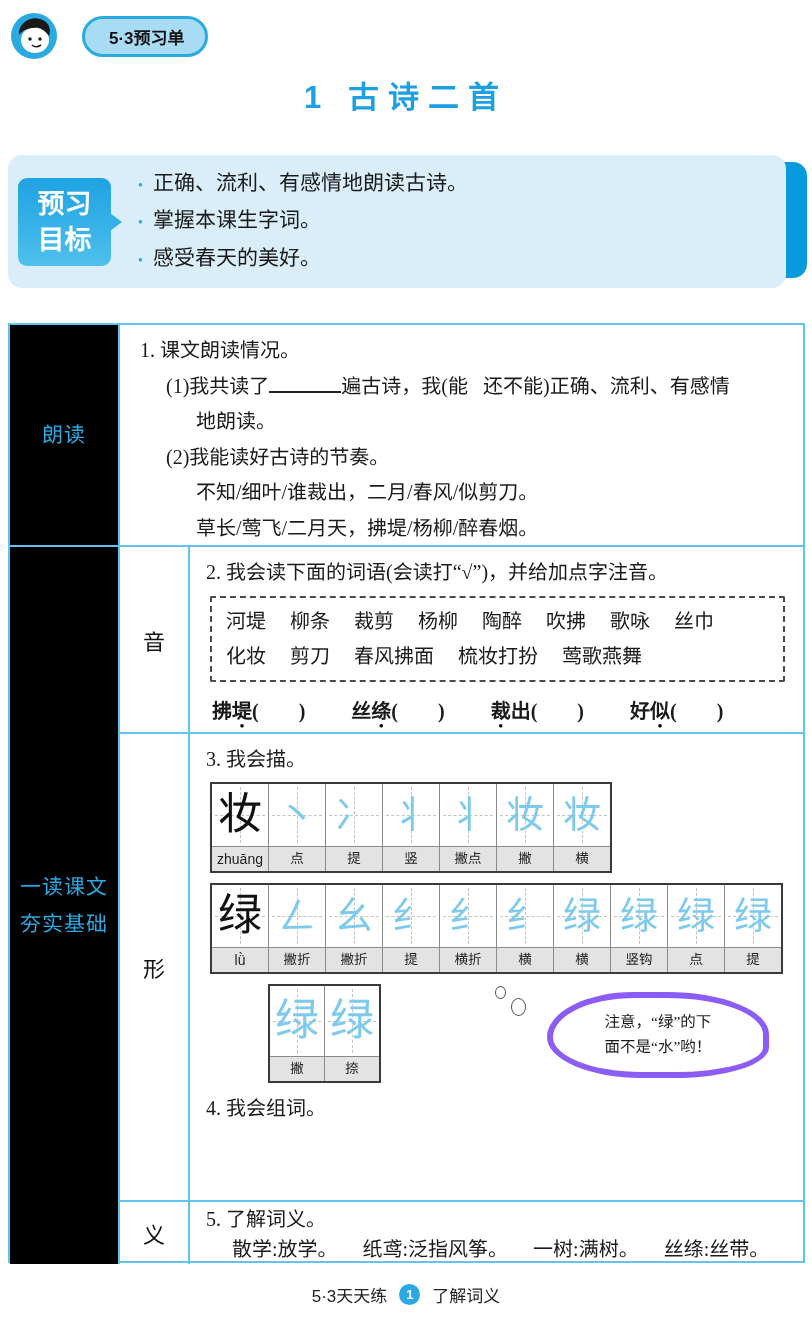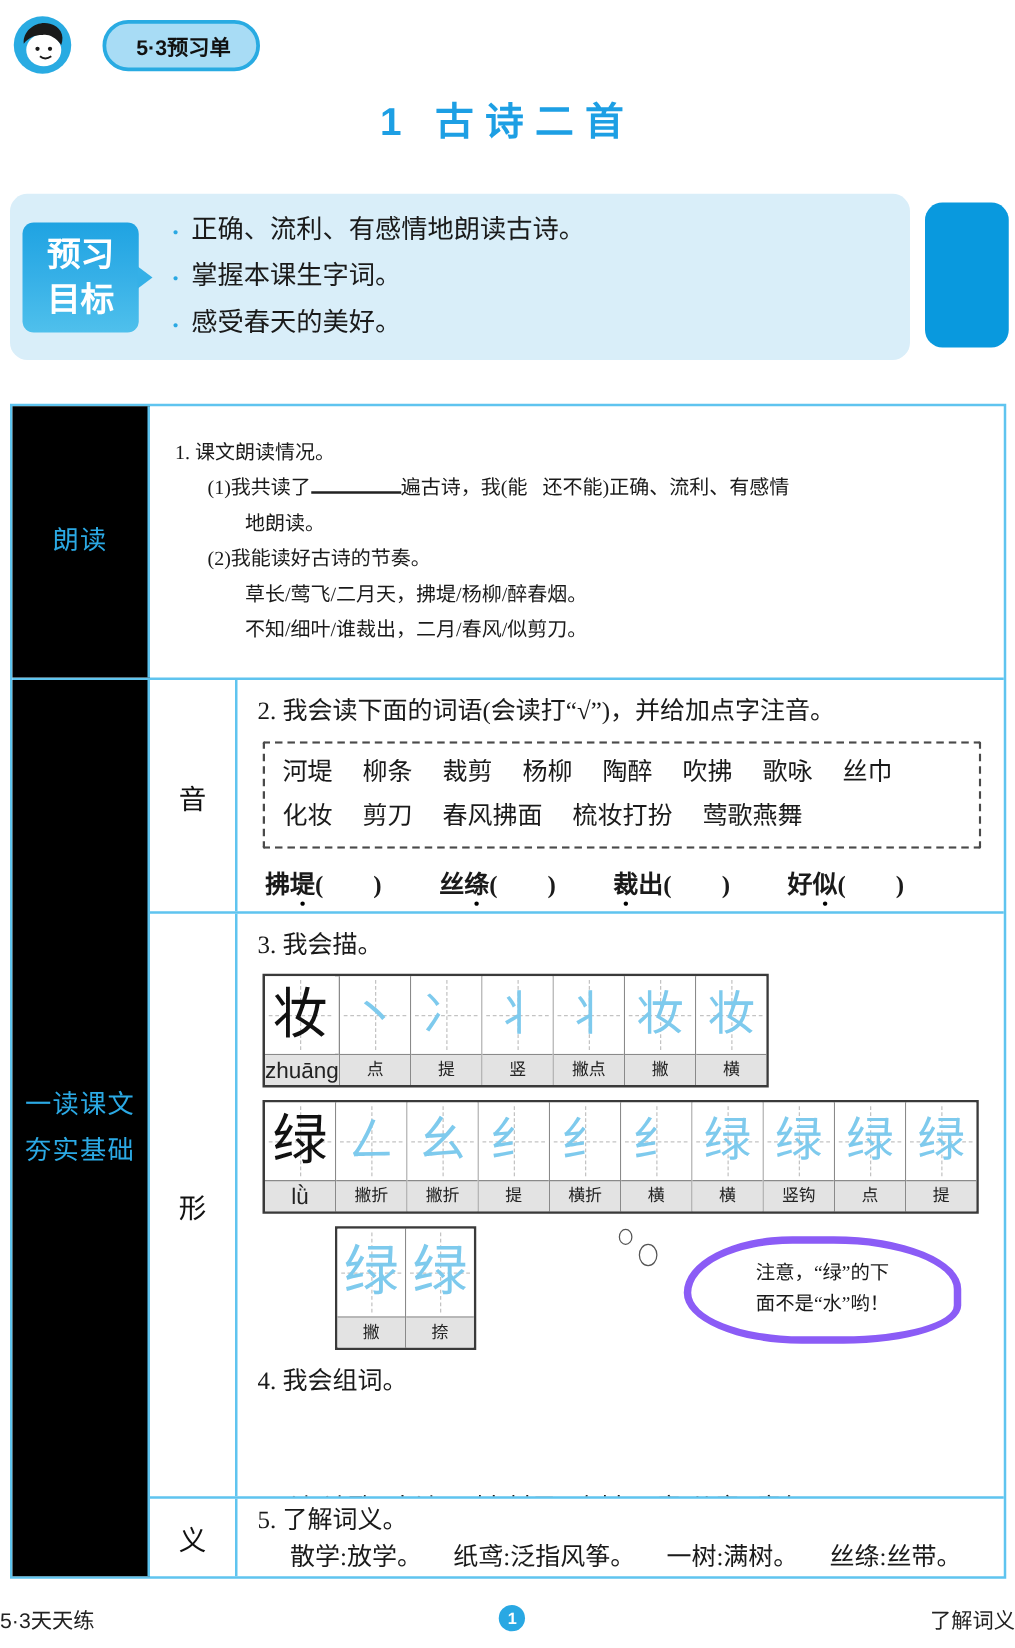--- a/index.html
+++ b/index.html
@@ -15,42 +15,42 @@
           font-weight:bold; font-size:17px; color:#111; }
 
   
   .title { position:absolute; top:72px; left:0; width:100%; text-align:center;
            font-family:"Liberation Sans",sans-serif; font-weight:bold; font-size:31px;
            letter-spacing:9px; color:#1d9fe4; }
 
   
   .goals-bar { position:absolute; top:162px; left:740px; width:67px; height:116px;
                background:#0999de; border-radius:14px; }
-  .goals { position:absolute; top:155px; left:8px; width:720px; height:133px;
+  .goals { position:absolute; top:155px; left:8px; width:778px; height:133px;
            background:#d9eef9; border-radius:14px; }
   .goals-tag { position:absolute; left:10px; top:23px; width:93px; height:88px;
                background:linear-gradient(180deg,#1fa3e2 0%,#36b0e7 50%,#4fc0ec 100%);
                border-radius:9px; display:flex; flex-direction:column; align-items:center; justify-content:center;
                font-family:"Liberation Sans",sans-serif; font-weight:bold; font-size:27px; color:#fff; line-height:1.35; }
   .goals-tag::after { content:""; position:absolute; right:-11px; top:50%; margin-top:-9px;
                border-top:9px solid transparent; border-bottom:9px solid transparent; border-left:12px solid #35b0e7; }
   .goals-list { position:absolute; left:130px; top:10px; list-style:none; }
   .goals-list li { font-size:21px; line-height:1.78; display:flex; align-items:baseline; }
   .goals-list .bullet { color:#29a8e3; font-size:14px; margin-right:10px; }
 
   
   .sheet { position:absolute; top:323px; left:8px; width:797px; height:940px;
            border:2px solid #5fc4ef; display:flex; flex-direction:column; }
   .trow { display:flex; }
   .row-langdu { height:222px; border-bottom:2px solid #5fc4ef; }
   .row-main { flex:1; }
   .cell-a { width:110px; border-right:2px solid #5fc4ef; background:#000000;
             display:flex; flex-direction:column; align-items:center; justify-content:center;
             font-family:"Liberation Sans",sans-serif; color:#2ba9e4; font-size:21px; letter-spacing:1px; line-height:1.75; }
-  .cell-content { flex:1; padding:24px 8px 0 20px; font-size:16px; line-height:1.78; }
+  .cell-content { flex:1; padding:8px 8px 0 20px; font-size:20px; line-height:1.78; }
   .subrows { flex:1; display:flex; flex-direction:column; }
   .subrow { display:flex; }
   .subrow-yin { height:187px; border-bottom:2px solid #5fc4ef; }
   .subrow-xing { height:468px; border-bottom:2px solid #5fc4ef; }
   .subrow-yi { flex:1; }
   .cell-b { width:70px; border-right:2px solid #5fc4ef; display:flex; align-items:center;
             justify-content:center; font-size:22px; color:#111; }
   .sub-content { flex:1; padding:8px 8px 0 16px; font-size:20px; line-height:1.7; overflow:hidden; }
 
   .ind1 { padding-left:26px; white-space:pre; }
@@ -70,38 +70,38 @@
   .sgrid { display:inline-flex; border:2px solid #3a3a3a; background:#fff; }
   .gcol { display:flex; flex-direction:column; border-right:1px solid #8a8a8a; }
   .gcol:last-child { border-right:none; }
   .gcell { width:56px; height:62px; position:relative; display:flex; align-items:center; justify-content:center; background:#fff; }
   .gcell::before { content:""; position:absolute; left:3px; right:3px; top:50%; border-top:1px dashed #c3c3c3; }
   .gcell::after  { content:""; position:absolute; top:3px; bottom:3px; left:50%; border-left:1px dashed #c3c3c3; }
   .gcell .hz { font-size:44px; color:#111; z-index:1; }
   .gcell .stroke { font-size:38px; color:#7ecaed; z-index:1; }
   .glab { height:25px; background:#e3e3e3; border-top:1px solid #8a8a8a; text-align:center;
           font-size:13.5px; line-height:24px; color:#222; }
-  .glab.pinyin { font-size:18px; font-family:"Liberation Sans",sans-serif;text-align:center; }
+  .glab.pinyin { font-size:14px; font-family:"Liberation Sans",sans-serif;text-align:center; }
   .sgrid.small .gcell { width:54px; height:70px; }
   .sgrid.small .gcell .stroke { font-size:44px; }
   .grid-wrap { margin:6px 0 10px 4px; }
 
   
   .desc-row { display:flex; align-items:flex-start; margin:4px 26px 8px 62px; }
   .bubble-wrap { margin-left:auto; position:relative; margin-top:8px; }
   .tdot1 { position:absolute; left:-52px; top:-6px; width:11px; height:13px; border:1.5px solid #555; border-radius:50%; background:#fff; }
   .tdot2 { position:absolute; left:-36px; top:6px; width:15px; height:18px; border:1.5px solid #555; border-radius:50%; background:#fff; }
   .bubble { width:222px; border:6px solid #8b5cf6; background:#fff; padding:12px 18px;
             border-radius:46% 54% 50% 50% / 62% 58% 42% 56%;
             font-size:15.5px; line-height:1.6; text-align:center; }
 
   .zuci p, .defs { white-space:pre; }
 
   
-  .footer { position:absolute; top:1282px; left:0; width:100%; display:flex; justify-content:space-between;
+  .footer { position:absolute; top:1282px; left:0; width:100%; display:flex; justify-content:center;
             align-items:center; gap:12px; font-family:"Liberation Sans",sans-serif; font-size:17px; color:#222; }
   .pagenum { width:21px; height:21px; border-radius:50%; background:#29a8e3; color:#fff;
              display:inline-flex; align-items:center; justify-content:center; font-size:13px; font-weight:bold; }
 </style>
 </head>
 <body>
 
 <div class="page">
 
   <div class="badge">
@@ -146,22 +146,22 @@
 
     <div class="trow row-langdu">
       <div class="cell-a">
         <span>朗读</span>
       </div>
       <div class="cell-content">
         <p>1. 课文朗读情况。</p>
         <p class="ind1"><span>(1)我共读了</span><span class="blank"></span><span>遍古诗，我(能   还不能)正确、流利、有感情</span></p>
         <p class="ind2">地朗读。</p>
         <p class="ind1">(2)我能读好古诗的节奏。</p>
+        <p class="ind2">不知/细叶/谁裁出，二月/春风/似剪刀。</p>
         <p class="ind2">草长/莺飞/二月天，拂堤/杨柳/醉春烟。</p>
-        <p class="ind2">不知/细叶/谁裁出，二月/春风/似剪刀。</p>
       </div>
     </div>
 
     <div class="trow row-main">
       <div class="cell-a">
         <span>一读课文</span>
         <span>夯实基础</span>
       </div>
       <div class="subrows">
 

